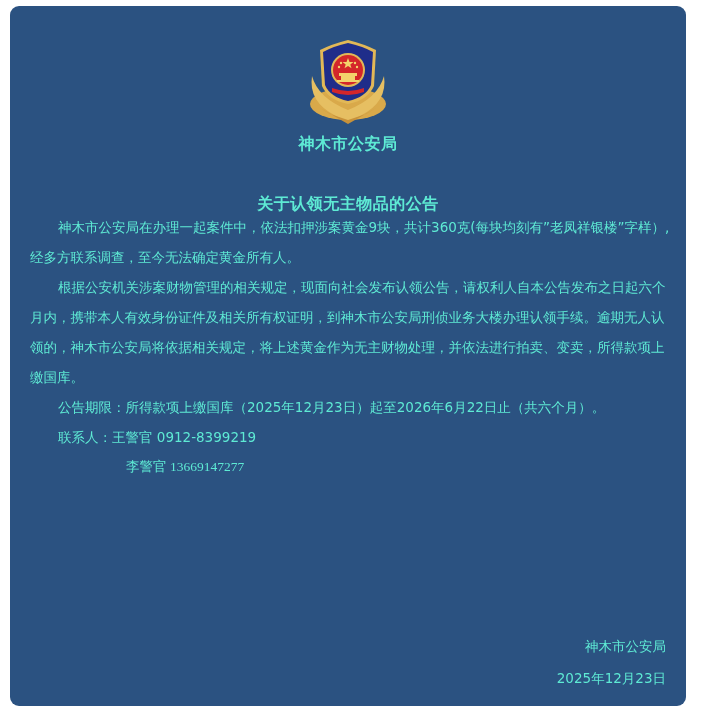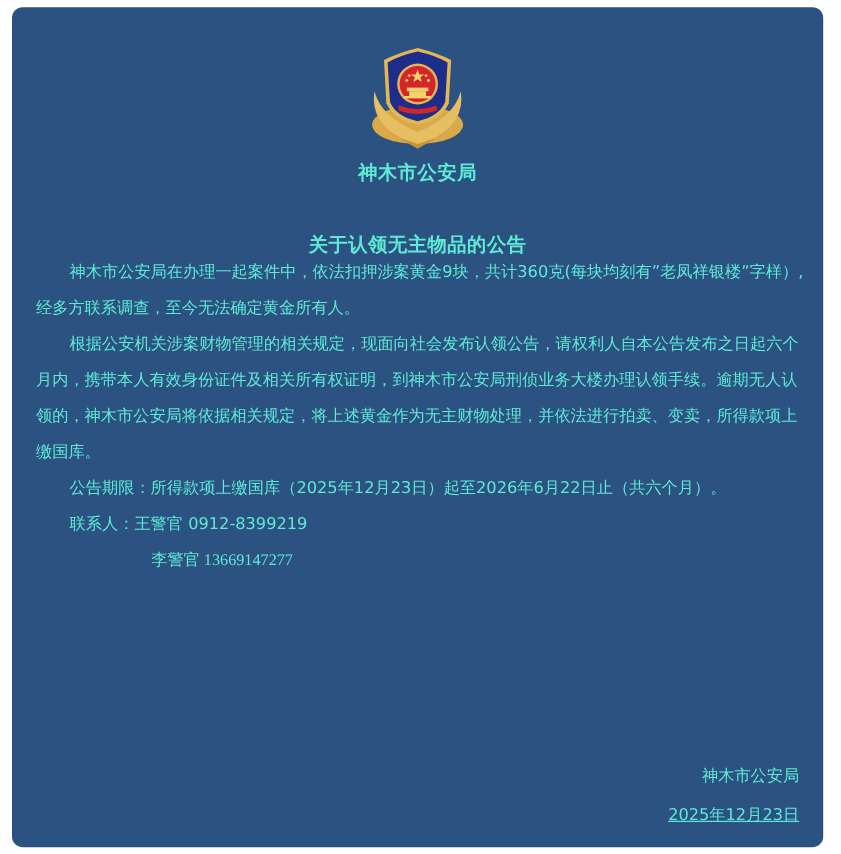--- a/index.html
+++ b/index.html
@@ -54,21 +54,21 @@
     .indent { text-indent: 28px; }
     .li-indent { padding-left: 96px; font-family: Liberation Serif, serif; }
     .sig {
       position: absolute;
       right: 20px;
       width: 300px;
       text-align: right;
       font-size: 13.5px;
     }
     .sig.s1 { top: 632px; }
-    .sig.s2 { top: 664px; text-decoration: underline; }
+    .sig.s2 { top: 664px; }
   </style>
 </head>
 <body>
 
 <div class="card">
 
   <div class="emblem">
     <svg width="84" height="90" viewBox="0 0 84 90">
 
       <ellipse cx="42" cy="68" rx="38" ry="16" fill="#d9a94a"></ellipse>

